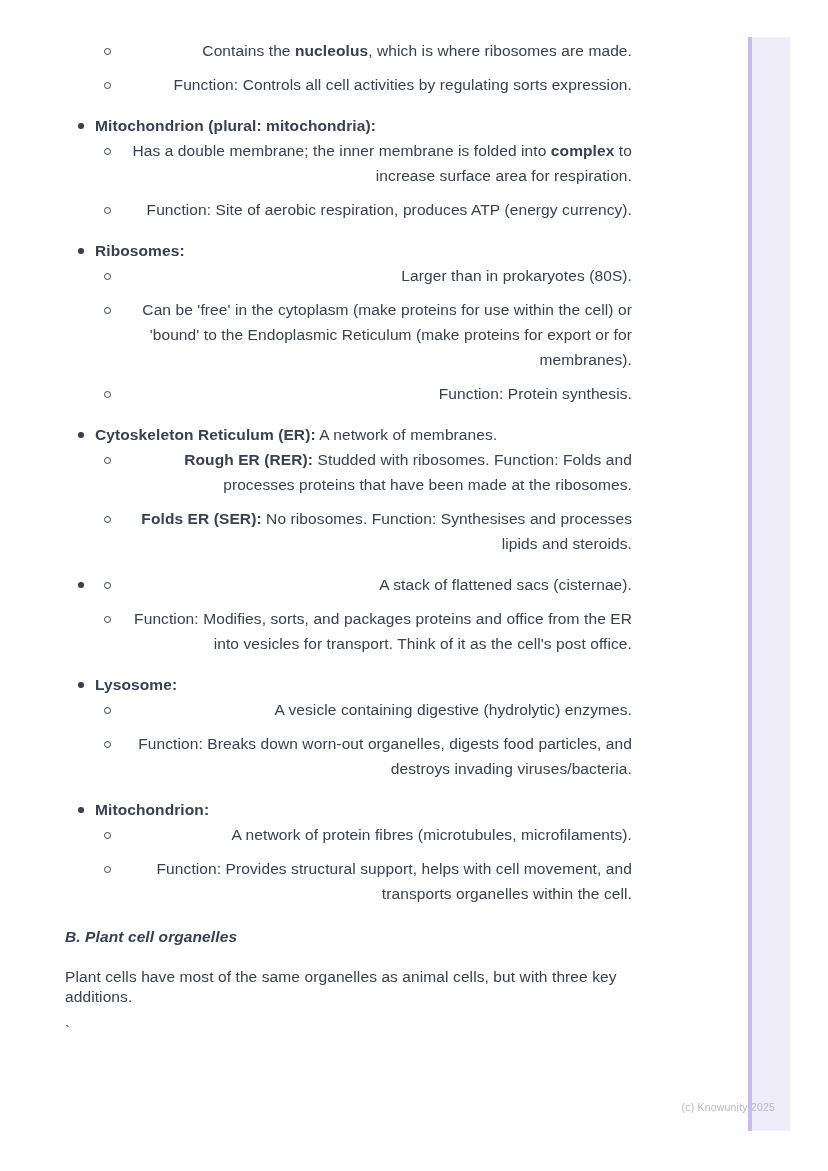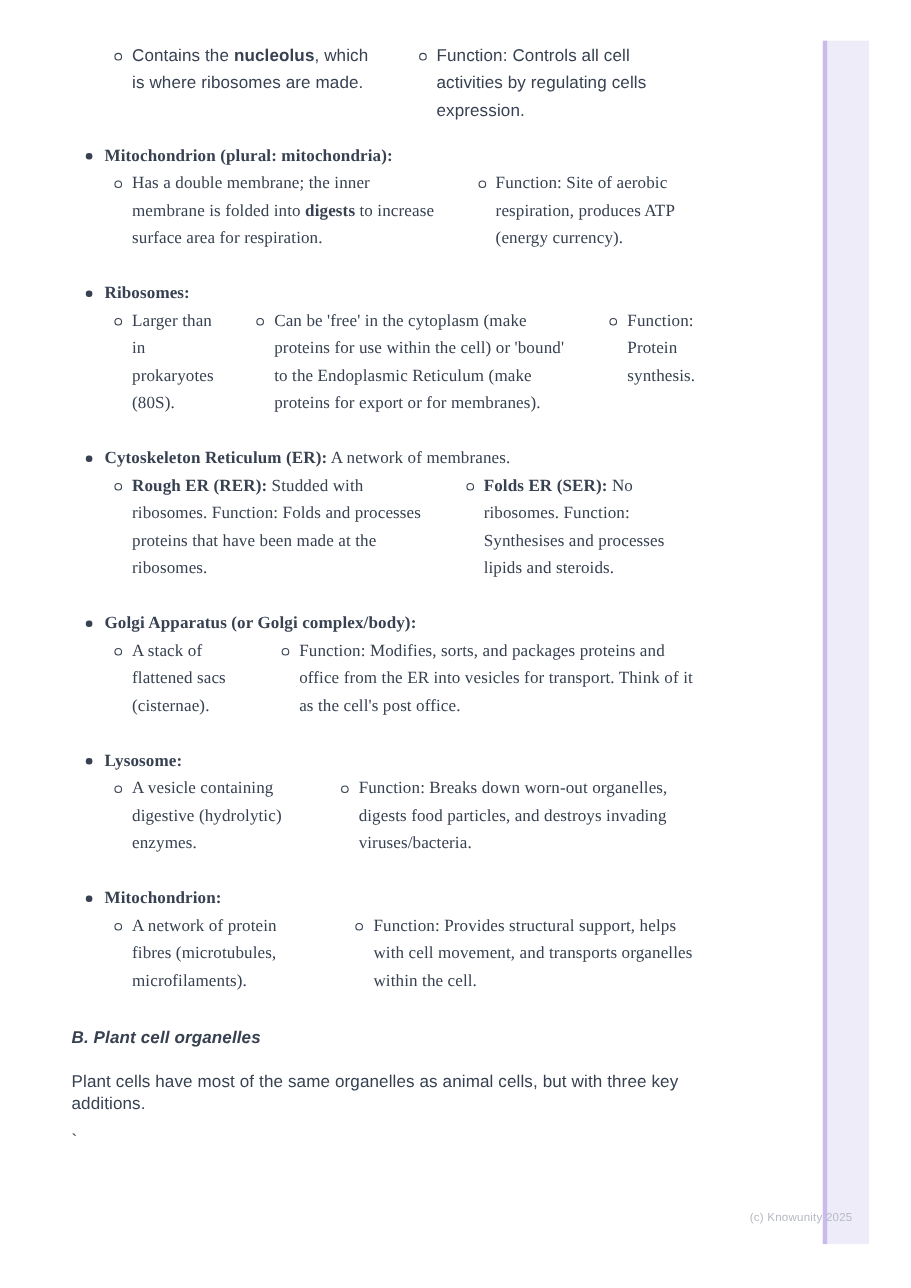--- a/index.html
+++ b/index.html
@@ -9,28 +9,28 @@
     font-family:"Liberation Sans", sans-serif;
     color:#374151;
   }
   .page{position:absolute;inset:0;background:#ffffff;}
   .content{
     position:absolute;left:65px;top:38px;width:567px;
     display:flex;flex-direction:column;
     font-size:15.5px;letter-spacing:0.1px;
   }
   .b{font-weight:700;}
-  .sub-list{display:flex;flex-direction:row;}
+  .sub-list{display:flex;flex-direction:column;text-align:right;}
   .sub-item{position:relative;padding-left:55px;line-height:25px;margin-bottom:9px;}
   .sub-item:last-child{margin-bottom:0;}
   .ring{
     position:absolute;left:39px;top:9.5px;width:5px;height:5px;
     border:1.6px solid #374151;border-radius:50%;
   }
-  .group{margin-top:16px;display:flex;flex-direction:column;font-family:Liberation Serif, serif;}
+  .group{margin-top:16px;display:flex;flex-direction:column;}
   .top-item{position:relative;padding-left:30px;line-height:25px;}
   .disc{
     position:absolute;left:13px;top:10px;width:5.5px;height:5.5px;
     background:#374151;border-radius:50%;
   }
   .heading{margin-top:18px;line-height:25px;font-weight:700;font-size:15.5px;font-style:italic;}
   .para{margin-top:18px;line-height:20px;}
   .para.tick-line{margin-top:14px;}
   .edge-bar{
     position:absolute;top:37px;left:748px;width:38px;height:1094px;
@@ -41,46 +41,46 @@
     font-size:10.5px;color:#b6bac2;letter-spacing:0.2px;
   }
 </style>
 </head>
 <body>
 
 <div class="page">
   <div class="content">
       <div class="sub-list">
         <div class="sub-item"><span class="ring"></span><span>Contains the </span><span class="b">nucleolus</span><span>, which is where ribosomes are made.</span></div>
-        <div class="sub-item"><span class="ring"></span><span>Function: Controls all cell activities by regulating cells expression.</span></div>
+        <div class="sub-item"><span class="ring"></span><span>Function: Controls all cell activities by regulating sorts expression.</span></div>
       </div>
       <div class="group">
         <div class="top-item"><span class="disc"></span><span class="b">Mitochondrion (plural: mitochondria):</span></div>
         <div class="sub-list">
-          <div class="sub-item"><span class="ring"></span><span>Has a double membrane; the inner membrane is folded into </span><span class="b">digests</span><span> to increase surface area for respiration.</span></div>
+          <div class="sub-item"><span class="ring"></span><span>Has a double membrane; the inner membrane is folded into </span><span class="b">complex</span><span> to increase surface area for respiration.</span></div>
           <div class="sub-item"><span class="ring"></span><span>Function: Site of aerobic respiration, produces ATP (energy currency).</span></div>
         </div>
       </div>
       <div class="group">
         <div class="top-item"><span class="disc"></span><span class="b">Ribosomes:</span></div>
         <div class="sub-list">
           <div class="sub-item"><span class="ring"></span><span>Larger than in prokaryotes (80S).</span></div>
           <div class="sub-item"><span class="ring"></span><span>Can be 'free' in the cytoplasm (make proteins for use within the cell) or 'bound' to the Endoplasmic Reticulum (make proteins for export or for membranes).</span></div>
           <div class="sub-item"><span class="ring"></span><span>Function: Protein synthesis.</span></div>
         </div>
       </div>
       <div class="group">
         <div class="top-item"><span class="disc"></span><span class="b">Cytoskeleton Reticulum (ER):</span><span> A network of membranes.</span></div>
         <div class="sub-list">
           <div class="sub-item"><span class="ring"></span><span class="b">Rough ER (RER):</span><span> Studded with ribosomes. Function: Folds and processes proteins that have been made at the ribosomes.</span></div>
           <div class="sub-item"><span class="ring"></span><span class="b">Folds ER (SER):</span><span> No ribosomes. Function: Synthesises and processes lipids and steroids.</span></div>
         </div>
       </div>
       <div class="group">
-        <div class="top-item"><span class="disc"></span><span class="b">Golgi Apparatus (or Golgi complex/body):</span></div>
+        <div class="top-item"><span class="disc"></span></div>
         <div class="sub-list">
           <div class="sub-item"><span class="ring"></span><span>A stack of flattened sacs (cisternae).</span></div>
           <div class="sub-item"><span class="ring"></span><span>Function: Modifies, sorts, and packages proteins and office from the ER into vesicles for transport. Think of it as the cell's post office.</span></div>
         </div>
       </div>
       <div class="group">
         <div class="top-item"><span class="disc"></span><span class="b">Lysosome:</span></div>
         <div class="sub-list">
           <div class="sub-item"><span class="ring"></span><span>A vesicle containing digestive (hydrolytic) enzymes.</span></div>
           <div class="sub-item"><span class="ring"></span><span>Function: Breaks down worn-out organelles, digests food particles, and destroys invading viruses/bacteria.</span></div>

